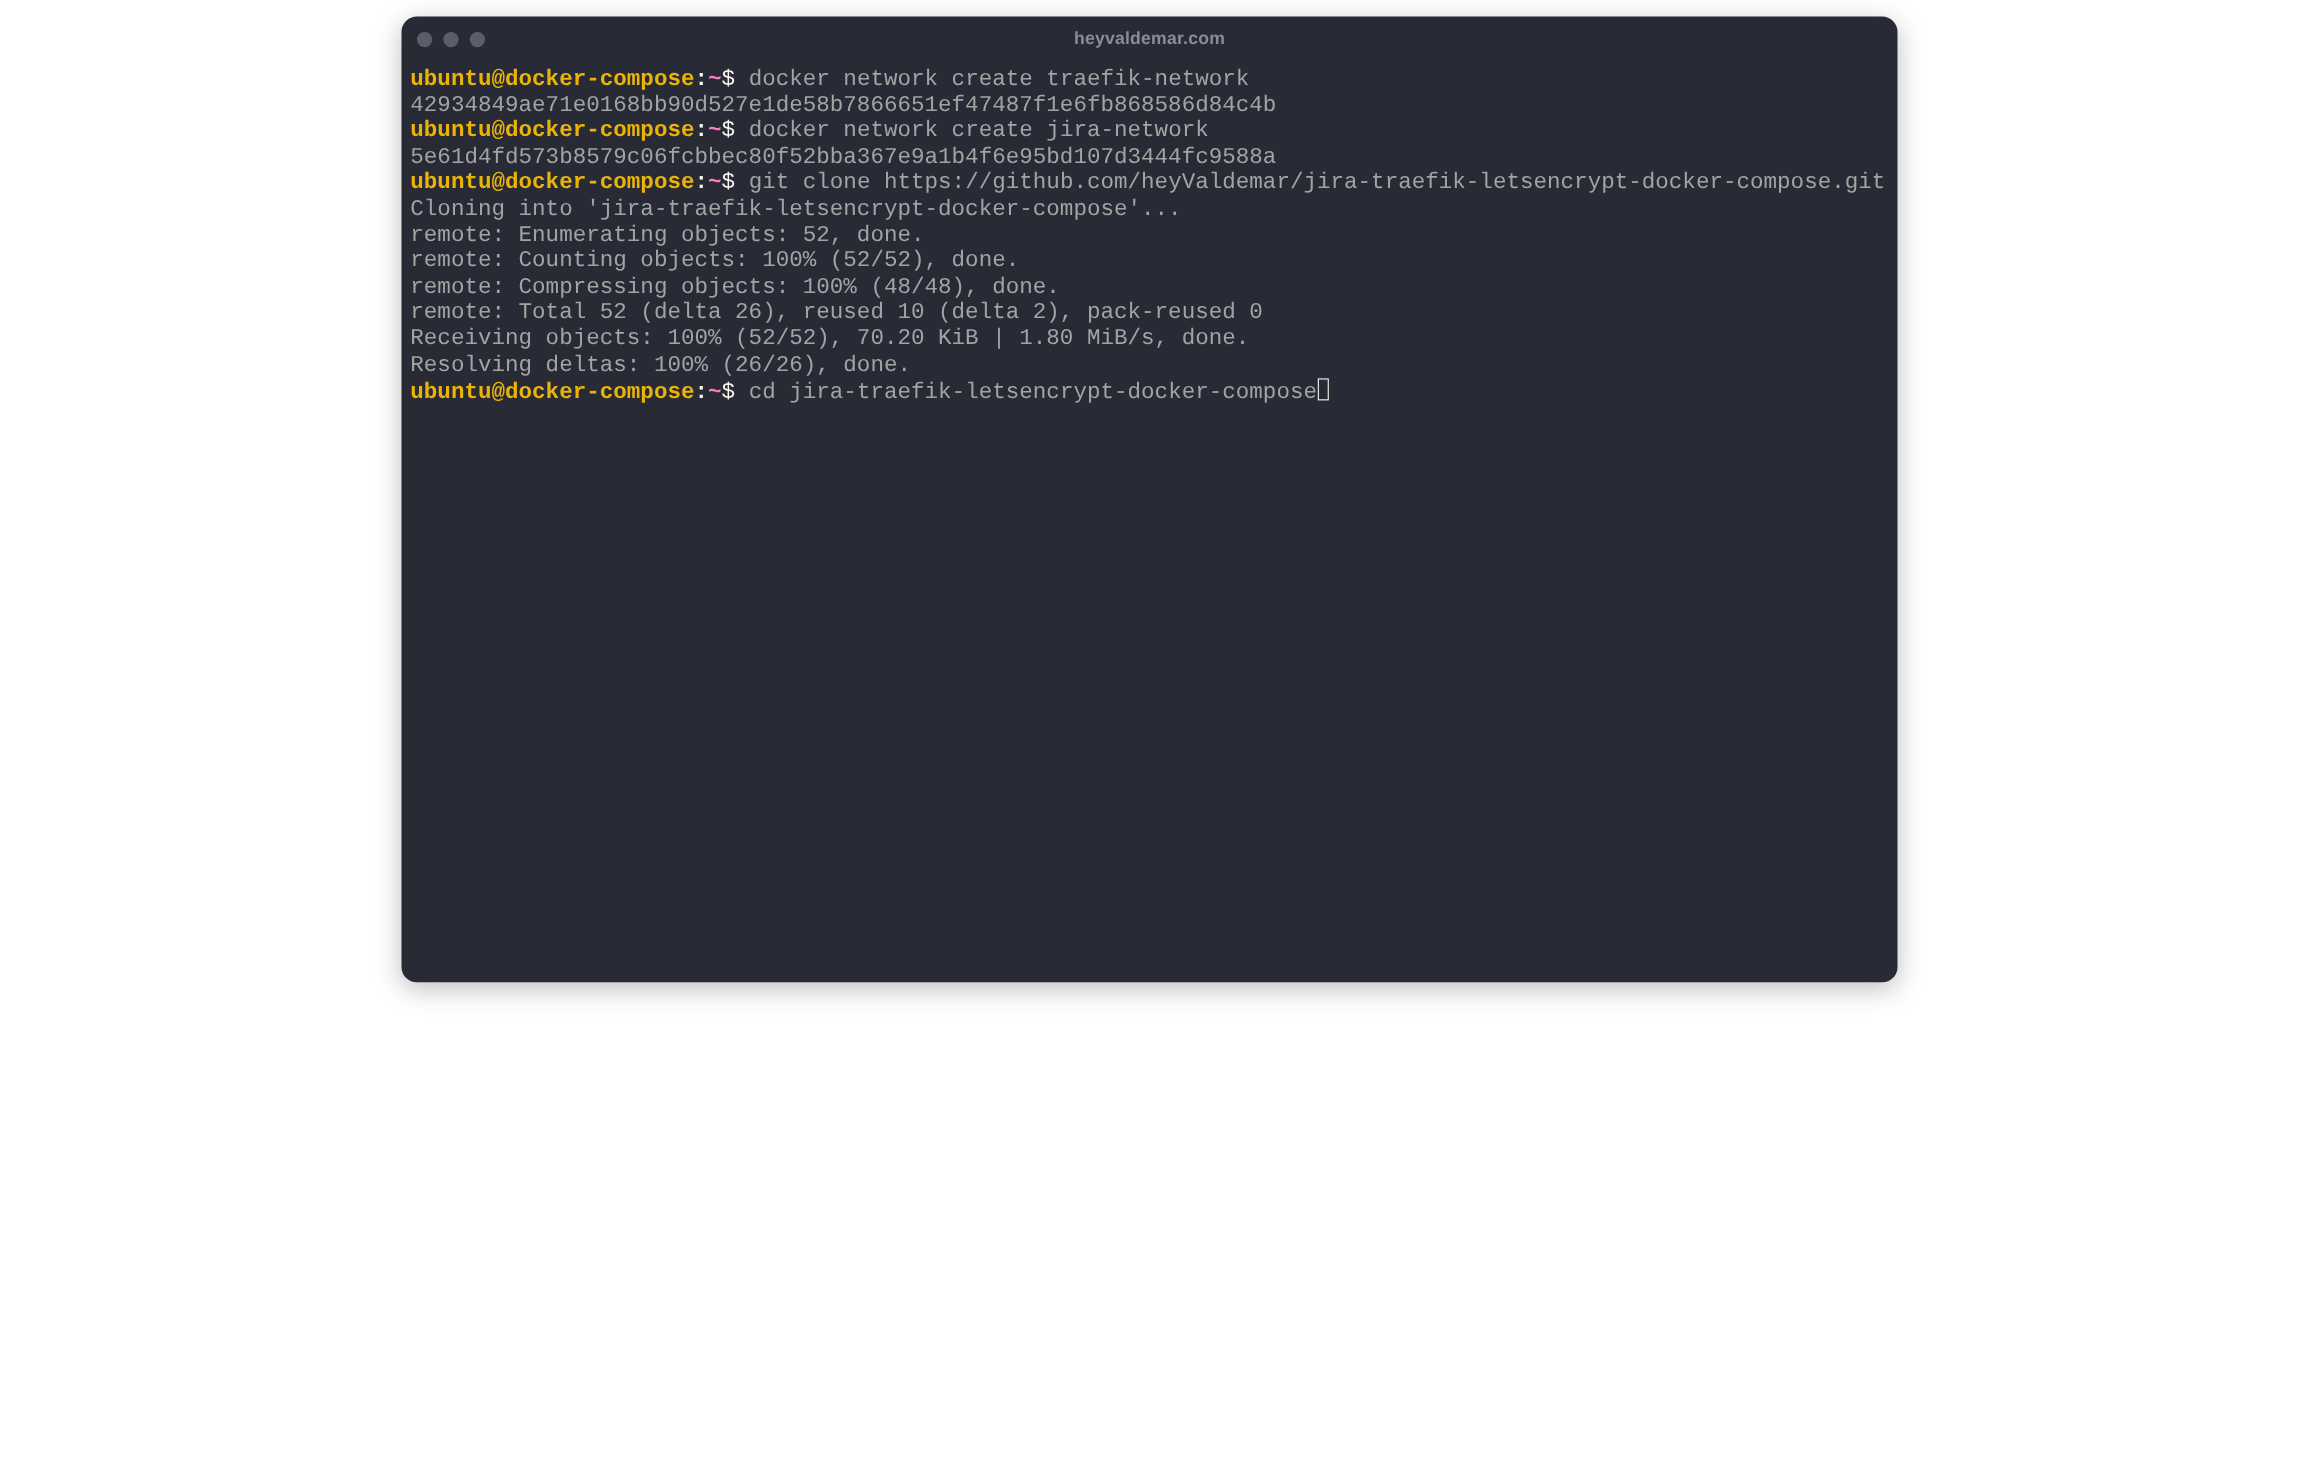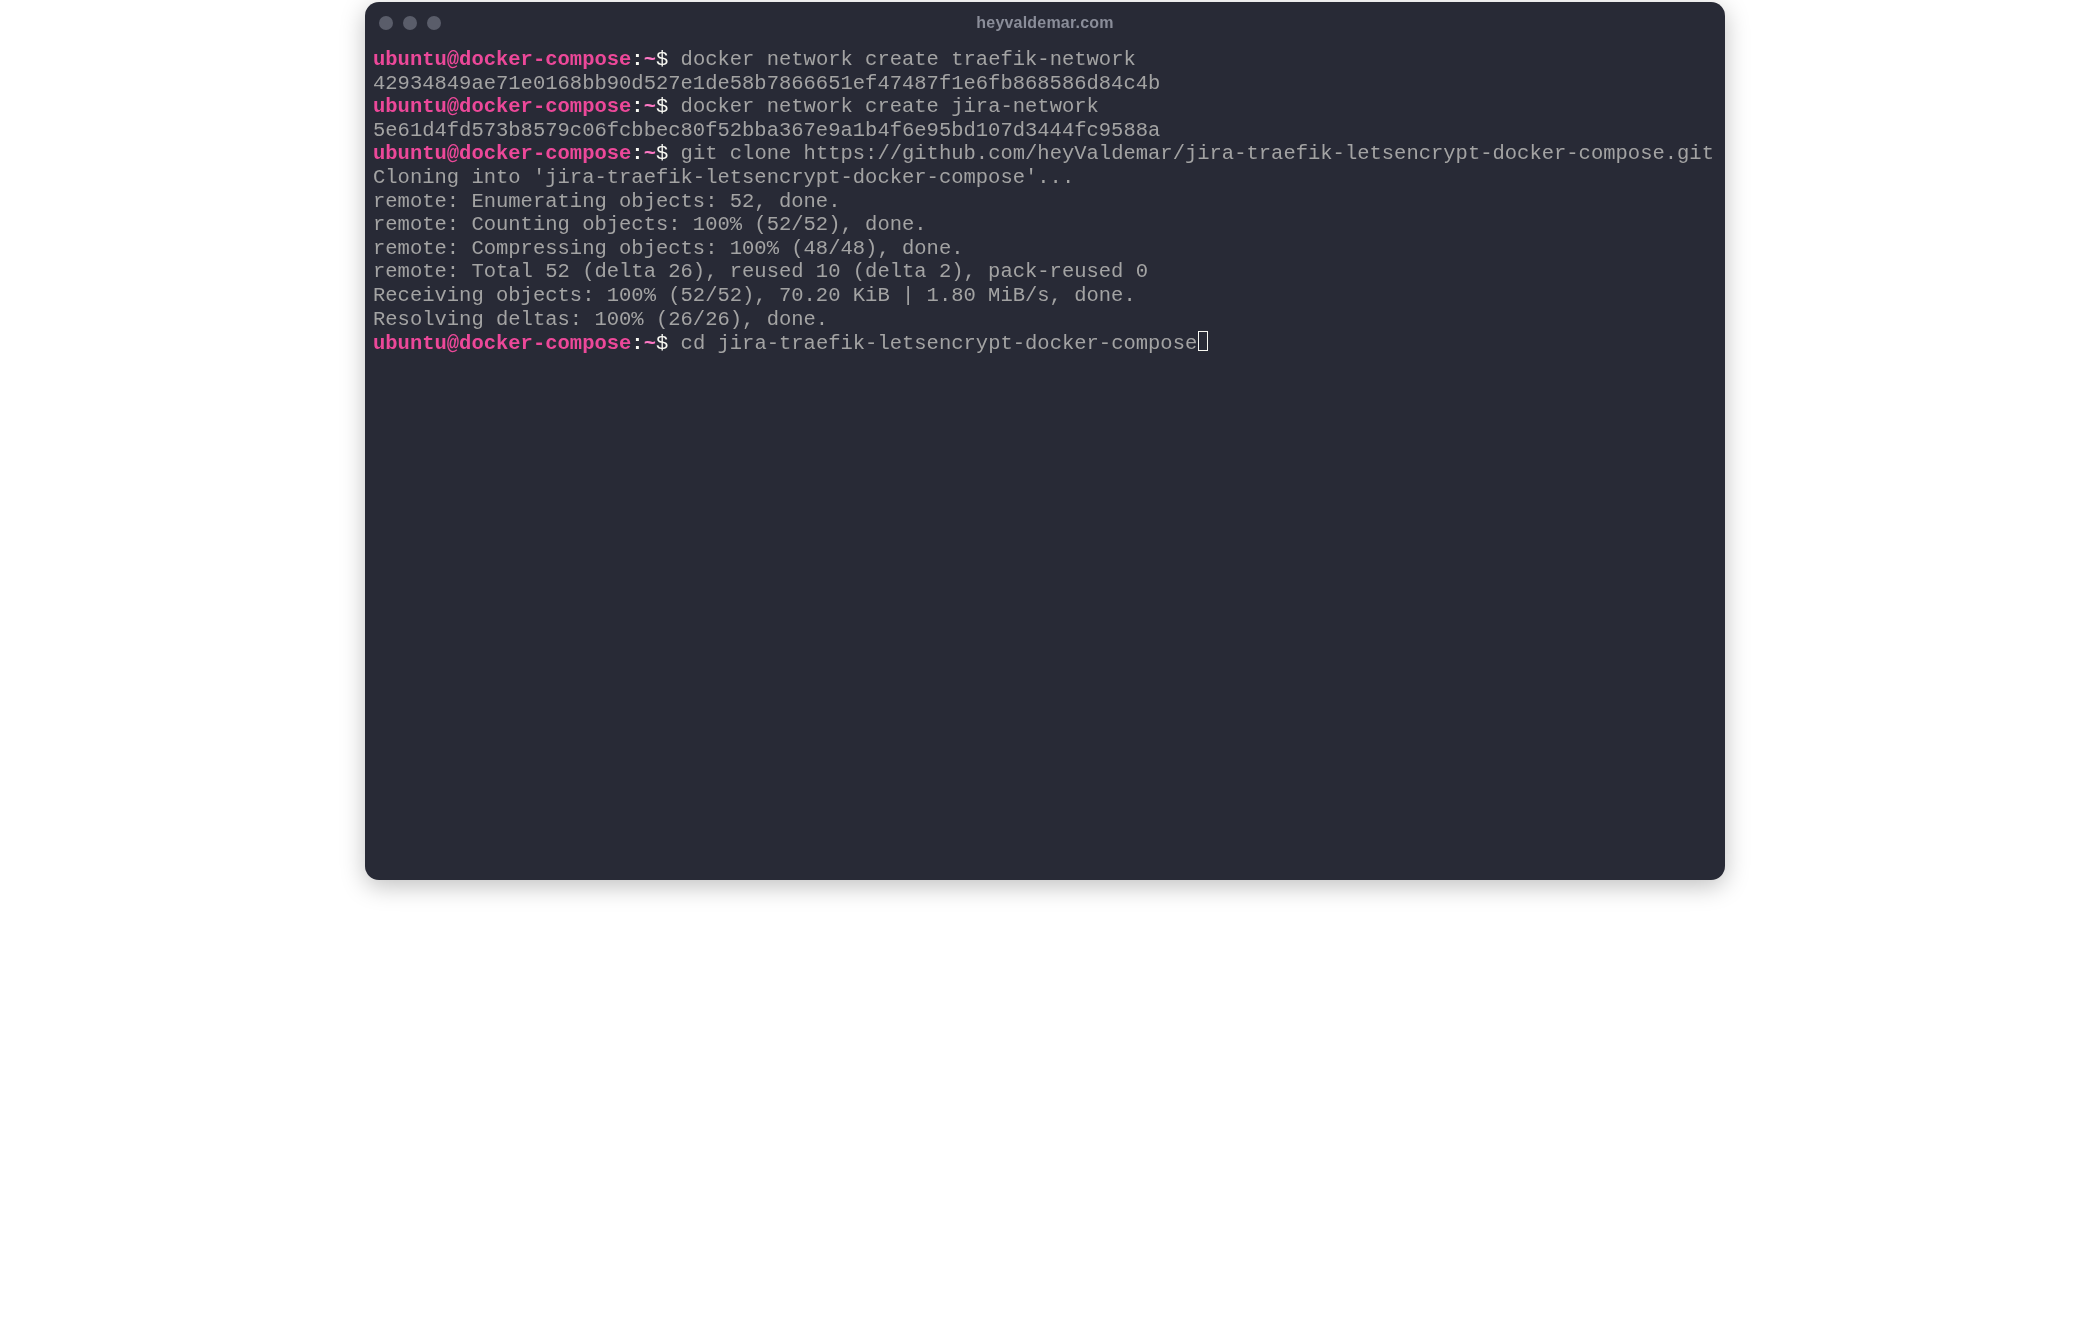--- a/index.html
+++ b/index.html
@@ -7,21 +7,21 @@
     padding: 0;
     width: 100%;
     height: 100%;
     background: #ffffff;
     font-family: "SFMono-Regular", "Menlo", "Consolas", "Liberation Mono", monospace;
   }
   .window {
     box-sizing: border-box;
     width: 1360px;
     height: 878px;
-    margin: 2px auto;
+    margin: 15px auto;
     background: #282a36;
     border-radius: 14px;
     box-shadow: 0 6px 24px rgba(0,0,0,0.25);
     overflow: hidden;
     display: flex;
     flex-direction: column;
   }
   .titlebar {
     height: 42px;
     display: flex;
@@ -56,21 +56,21 @@
     padding: 4px 8px 8px 8px;
     font-size: 20.5px;
     line-height: 23.6px;
     color: #f8f8f2;
     white-space: pre;
     overflow: hidden;
   }
   .line {
     display: block;
   }
-  .user-host { color: #ec4899; font-weight: 700; }
+  .user-host { color: #eab308; font-weight: 700; }
   .colon    { color: #f8f8f2; font-weight: 700; }
   .tilde    { color: #ff79c6; font-weight: 700; }
   .dollar   { color: #f8f8f2; font-weight: 400; }
   .cmd, .out { color: #a3a3a3; }
   .cursor {
     display: inline-block;
     width: 10px;
     height: 20px;
     border: 1.5px solid #f8f8f2;
     box-sizing: border-box;

